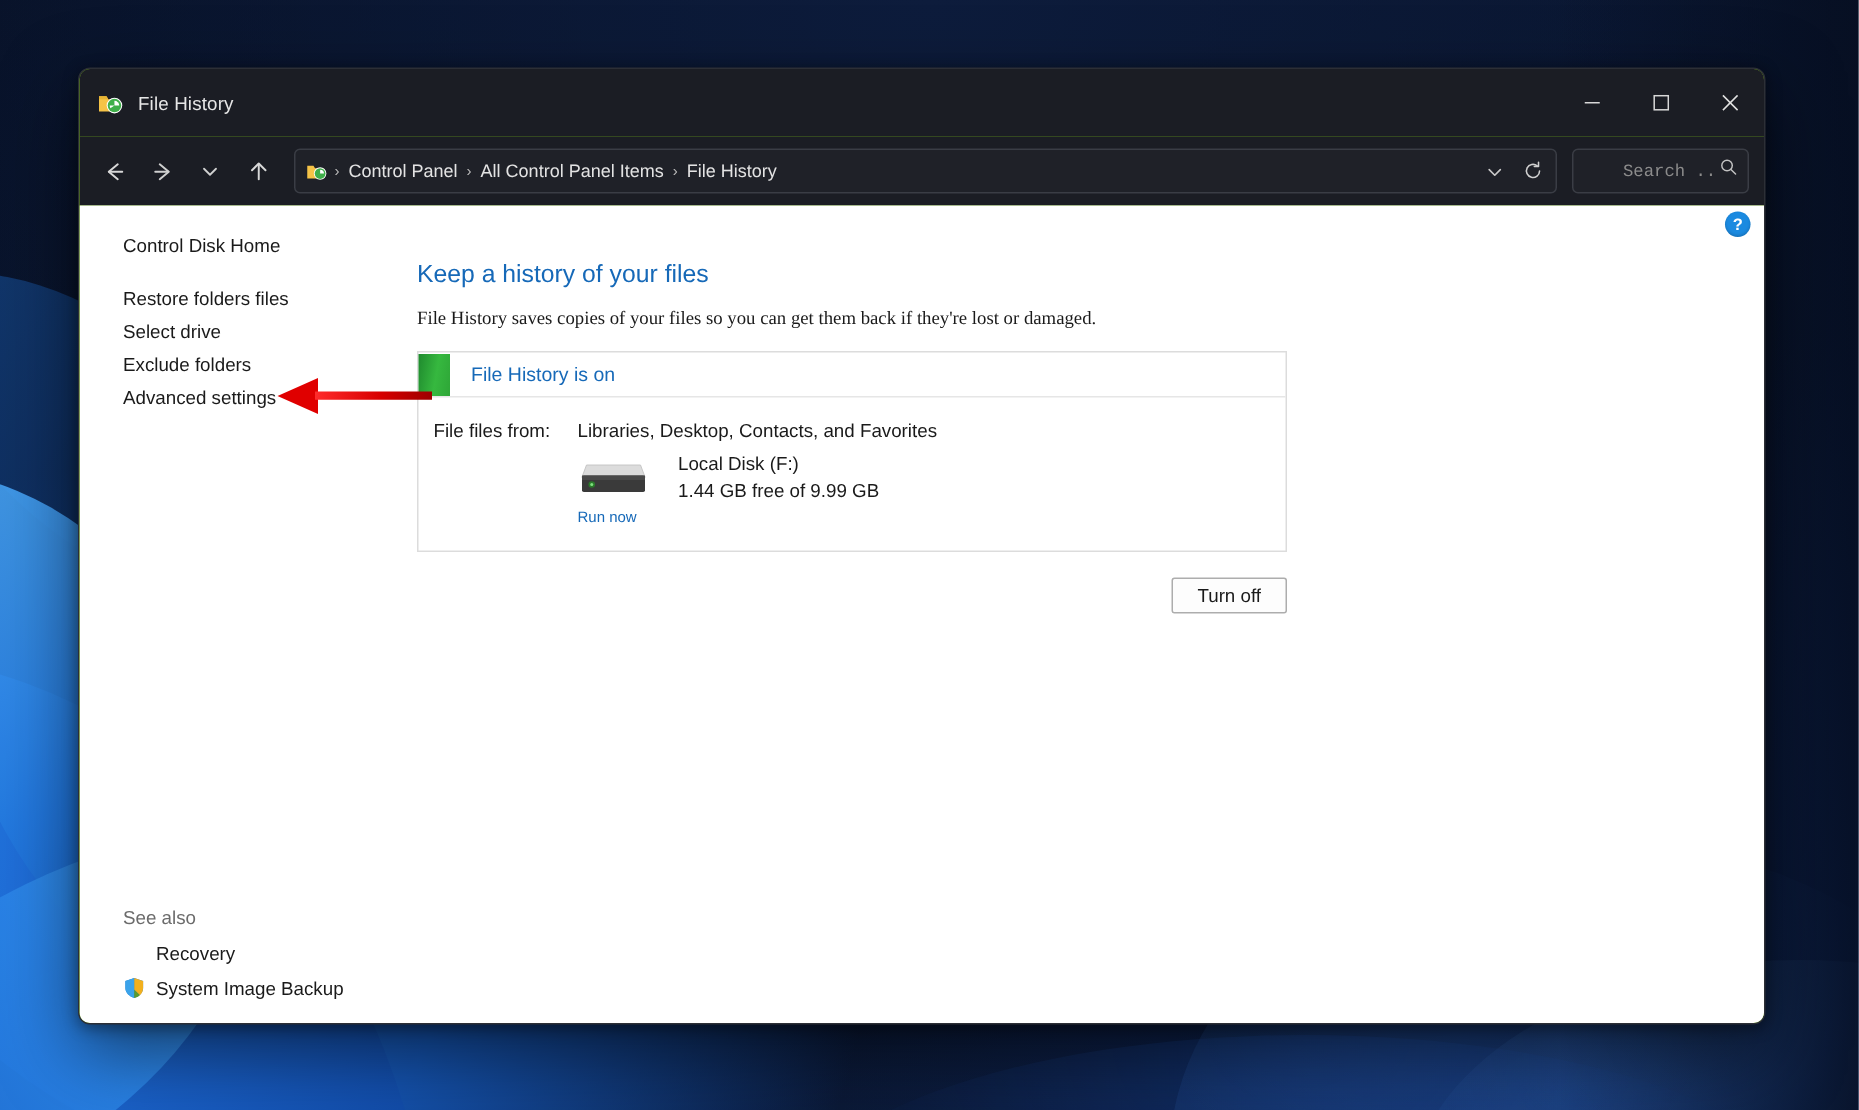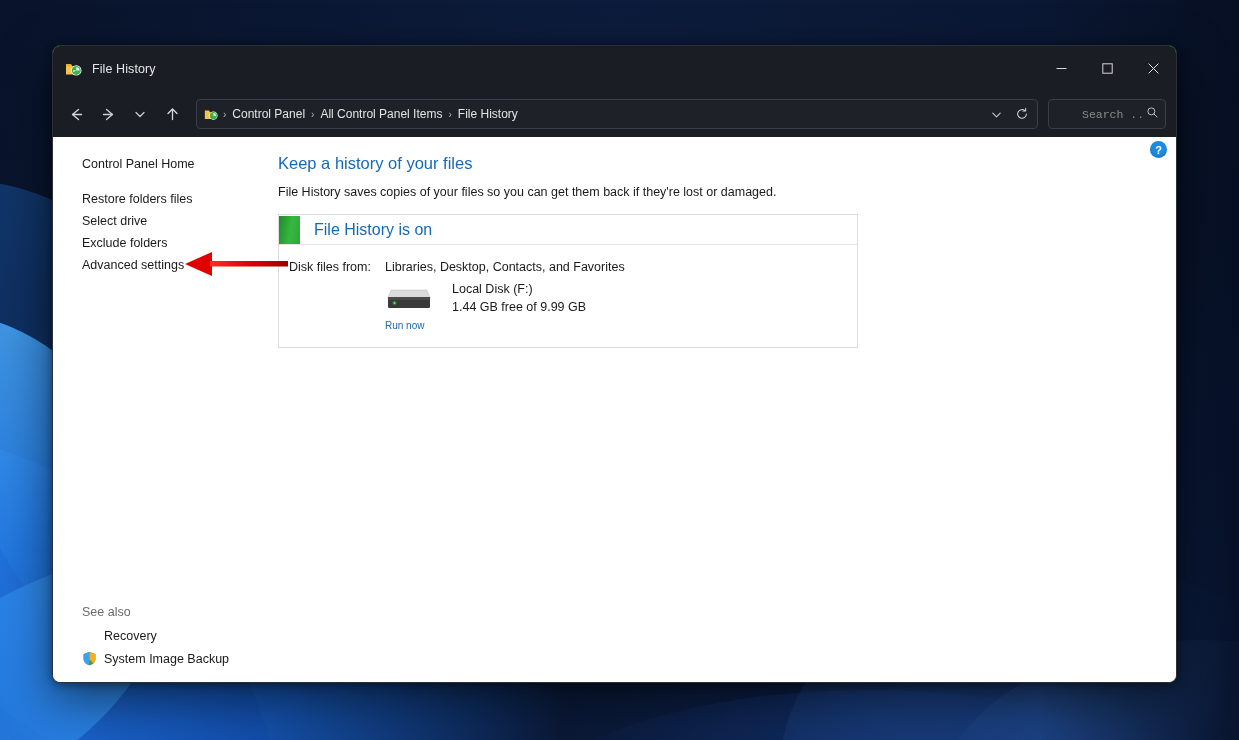--- a/index.html
+++ b/index.html
@@ -193,42 +193,42 @@
   .sa-row { display: flex; align-items: center; gap: 7px; height: 23px; }
   .shield-icon { width: 15px; height: 15px; flex: none; }
 
   .main {
     flex: 1 1 auto;
     padding: 15px 20px 0 0;
     position: relative;
   }
   .h1 {
     color: #1669b8; font-size: 16.5px; font-weight: normal;
-    line-height: 22px; margin-bottom: 10px;
+    line-height: 22px; margin-bottom: 10px; margin-top: 20px;
   }
   .subtitle {
-    color: #1a1a1a; font-size: 12.5px; line-height: 17px; margin-bottom: 13px;
+    color: #1a1a1a; font-size: 12.5px; line-height: 17px; margin-bottom: 13px; font-family: Liberation Serif, serif;
   }
   .panel {
     width: 580px;
     border: 1px solid #dcdcdc;
     background: #fff;
   }
   .panel-head {
     height: 30px;
     display: flex; align-items: center;
     border-bottom: 1px solid #e6e6e6;
   }
   .status-chip {
     width: 21px; height: 28px; flex: none;
     background: linear-gradient(100deg, #1f8a2e 0%, #36b83f 55%, #2ea637 100%);
     margin: 0 0 0 0;
   }
   .status-text {
-    color: #1669b8; font-size: 16px; padding-left: 14px;
+    color: #1669b8; font-size: 13px; padding-left: 14px;
   }
   .panel-body { padding: 12px 0 14px 0; }
   .row { display: flex; font-size: 12.5px; color: #1a1a1a; line-height: 20px; }
   .row .lbl { width: 106px; flex: none; padding-left: 10px; }
   .row .val { }
   .drive-row { display: flex; align-items: flex-start; margin-top: 4px; padding-left: 10px; }
   .drive-ico { width: 48px; height: 30px; flex: none; margin: 3px 19px 0 96px; position: relative; }
   .drive-text { font-size: 12.5px; color: #1a1a1a; line-height: 16px; }
   .drive-text div + div { margin-top: 2px; }
   .runnow {
@@ -371,21 +371,21 @@
             <circle cx="6.6" cy="6.6" r="4.3" fill="none" stroke="#c2c2c2" stroke-width="1.2"></circle>
             <line x1="9.8" y1="9.8" x2="13.6" y2="13.6" stroke="#c2c2c2" stroke-width="1.2" stroke-linecap="round"></line>
           </svg>
       </span>
     </div>
   </div>
 
   <div class="content">
 
     <div class="sidebar">
-      <a class="side-link first">Control Panel Home</a>
+      <a class="side-link first">Control Disk Home</a>
       <a class="side-link">Restore folders files</a>
       <a class="side-link">Select drive</a>
       <a class="side-link">Exclude folders</a>
       <a class="side-link">Advanced settings</a>
 
       <div class="see-also">
         <div class="see-also-head">See also</div>
         <div class="sa-row">
           <span style="width:15px;flex:none"></span>
           <a class="side-link">Recovery</a>
@@ -410,21 +410,21 @@
       <div class="h1">Keep a history of your files</div>
       <div class="subtitle">File History saves copies of your files so you can get them back if they're lost or damaged.</div>
 
       <div class="panel">
         <div class="panel-head">
           <div class="status-chip"></div>
           <div class="status-text">File History is on</div>
         </div>
         <div class="panel-body">
           <div class="row">
-            <div class="lbl">Disk files from:</div>
+            <div class="lbl">File files from:</div>
             <div class="val">Libraries, Desktop, Contacts, and Favorites</div>
           </div>
           <div class="drive-row">
             <span class="drive-ico">
               <svg width="48" height="30" viewBox="0 0 48 30">
                 <path d="M6 6 L42 6 L45 14 L3 14 Z" fill="#dcdcdc" stroke="#c2c2c2" stroke-width="0.6"></path>
                 <rect x="3" y="13" width="42" height="11" rx="1.2" fill="#3a3a3a"></rect>
                 <rect x="3" y="13" width="42" height="3" fill="#4a4a4a"></rect>
                 <circle cx="9.5" cy="19" r="2.2" fill="#2b7a2b"></circle>
                 <circle cx="9.5" cy="19" r="1" fill="#7fe07f"></circle>
@@ -432,20 +432,23 @@
             </span>
             <span class="drive-text">
               <div>Local Disk (F:)</div>
               <div>1.44 GB free of 9.99 GB</div>
             </span>
           </div>
           <a class="runnow">Run now</a>
         </div>
       </div>
 
+      <div class="btnrow">
+        <button class="btn">Turn off</button>
+      </div>
     </div>
   </div>
 </div>
 
 <svg id="annotation">
   <defs>
     <linearGradient id="arrowgrad" x1="0" y1="0" x2="1" y2="0">
       <stop offset="0%" stop-color="#ff2b2b"></stop>
       <stop offset="55%" stop-color="#d80000"></stop>
       <stop offset="100%" stop-color="#9e0000"></stop>

